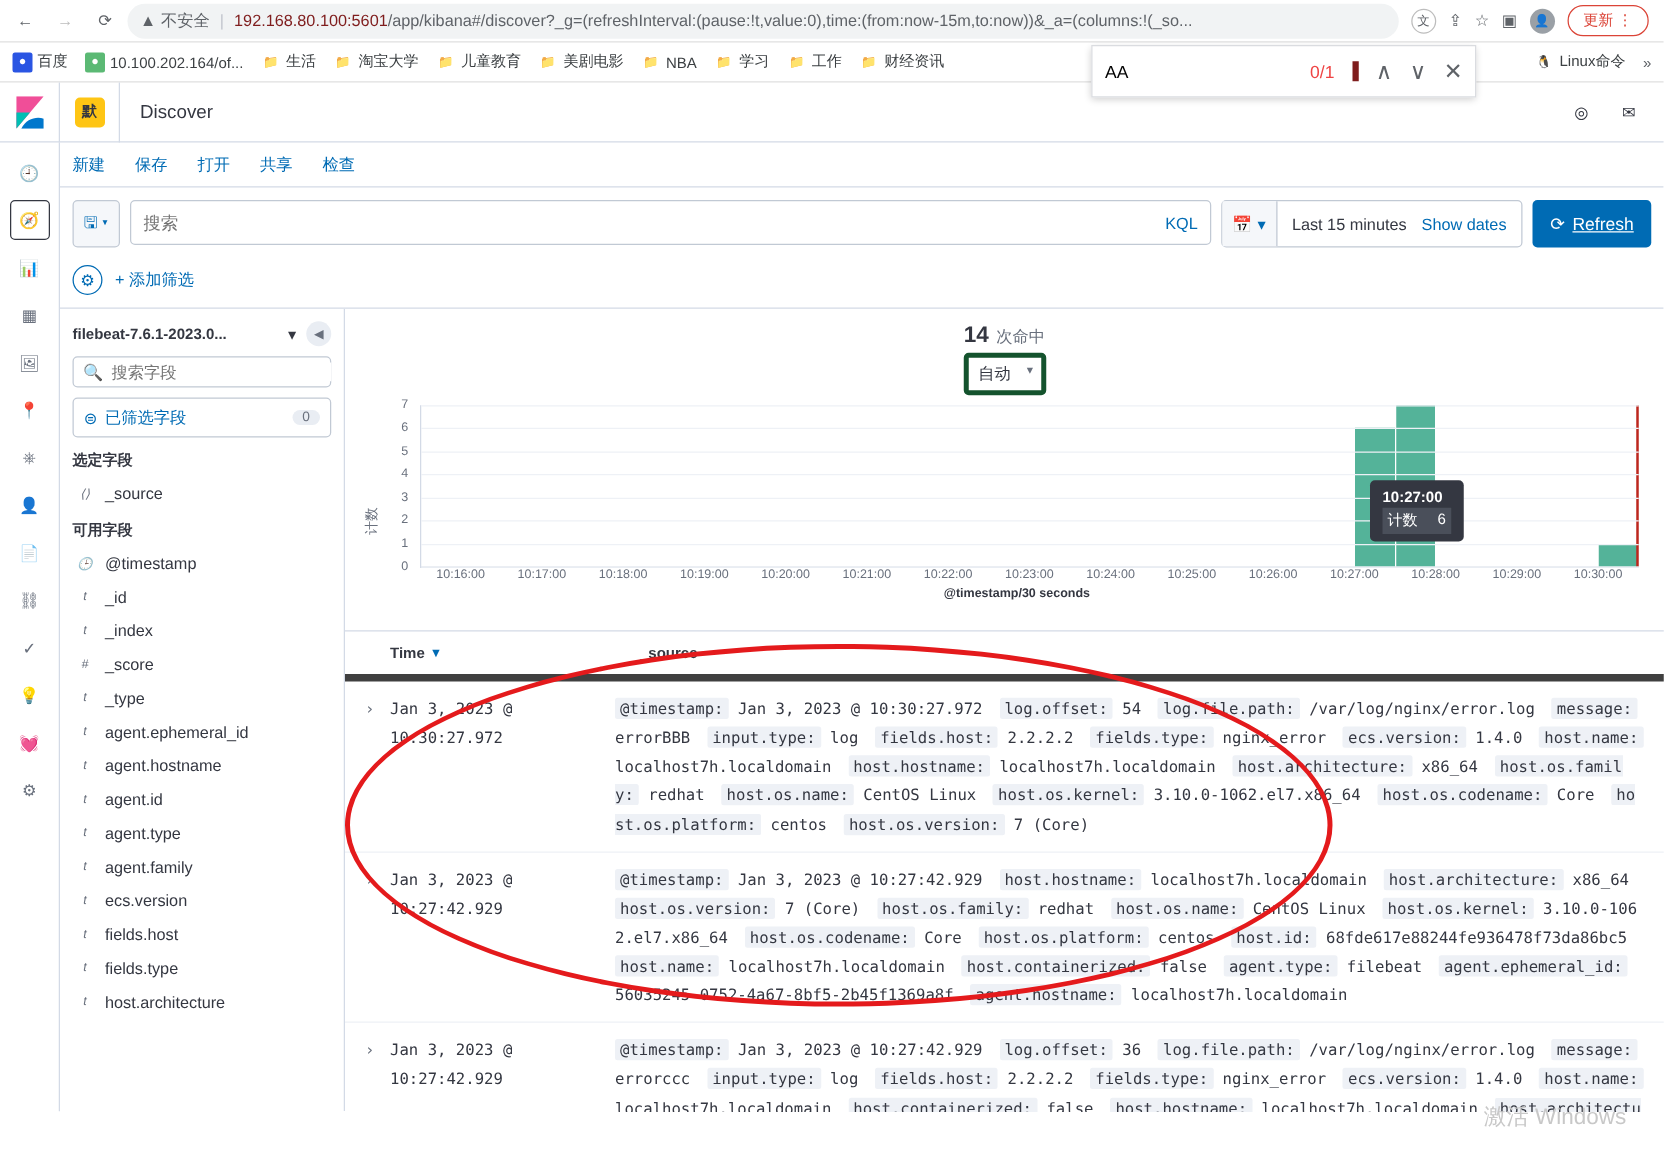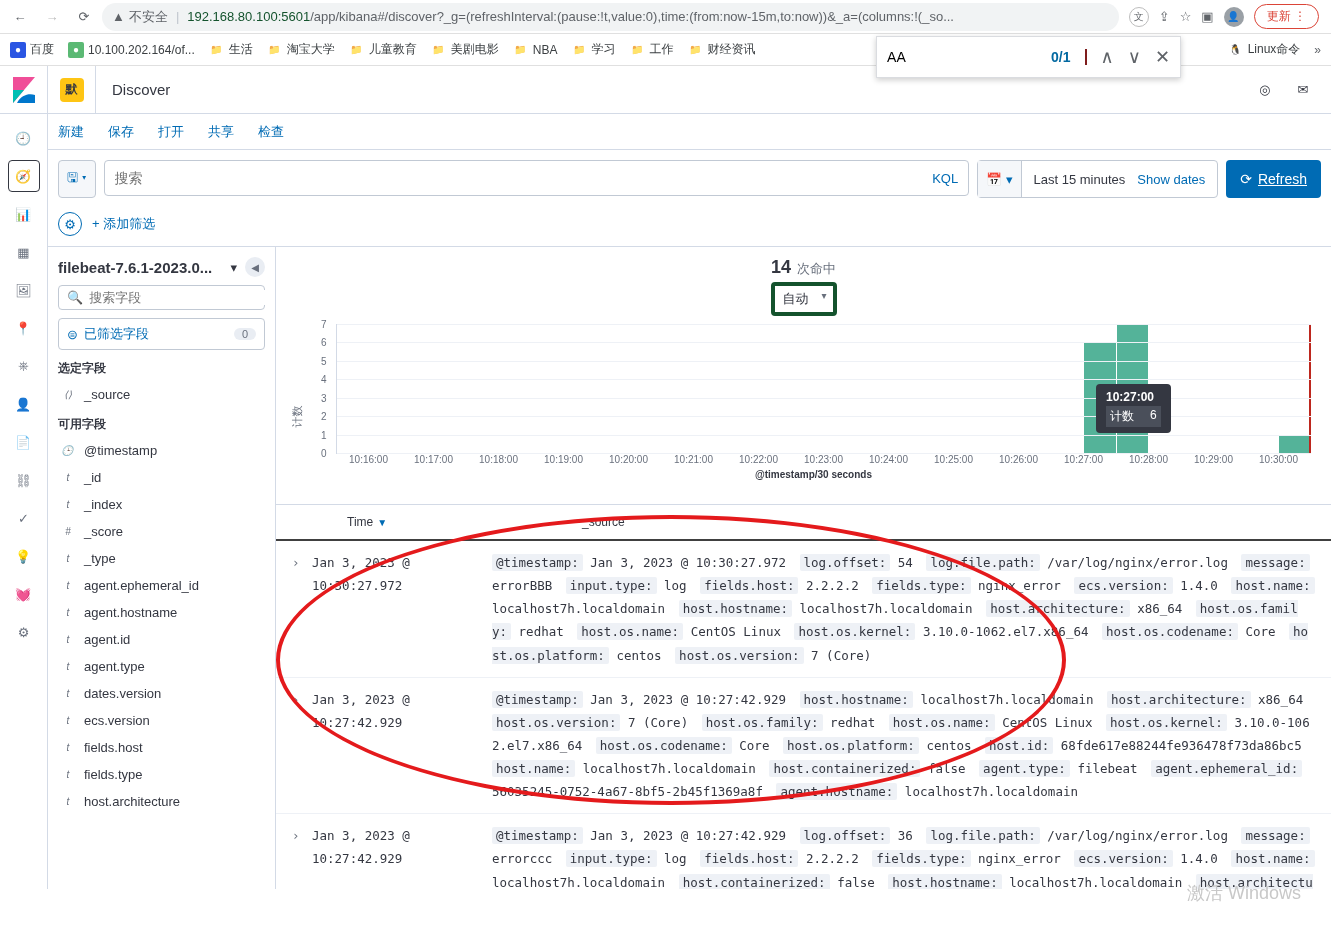--- a/index.html
+++ b/index.html
@@ -5,34 +5,34 @@
 * { box-sizing: border-box; margin: 0; padding: 0; }
 body { font-family: -apple-system, BlinkMacSystemFont, "Segoe UI", Helvetica, Arial, sans-serif; font-size: 13px; color: #343741; background: #fff; width: 1331px; height: 925px; overflow: hidden; position: relative; }
 
 
 .browser-top { display: flex; align-items: center; height: 34px; padding: 0 6px; border-bottom: 1px solid #e0e0e0; gap: 4px; }
 .nav-btn { width: 28px; height: 28px; display: flex; align-items: center; justify-content: center; color: #5f6368; cursor: pointer; border-radius: 14px; }
 .nav-btn.disabled { color: #bdbdbd; }
 .url-bar { flex: 1; display: flex; align-items: center; background: #f1f3f4; border-radius: 14px; height: 28px; padding: 0 10px; gap: 8px; font-size: 13px; color: #5f6368; }
 .url-bar .warn { display: flex; align-items: center; gap: 4px; }
 .url-bar .url { flex: 1; white-space: nowrap; overflow: hidden; text-overflow: ellipsis; color: #202124; }
-.url-bar .url .host { color: #14532d; }
+.url-bar .url .host { color: #7f1d1d; }
 .url-bar .url .path { color: #5f6368; }
 .url-icons { display: flex; align-items: center; gap: 10px; padding: 0 6px; color: #5f6368; }
 .update-btn { border: 1px solid #db4437; color: #db4437; padding: 3px 12px; border-radius: 14px; font-size: 12px; cursor: pointer; }
 
 .bookmarks { display: flex; align-items: center; height: 32px; padding: 0 10px; gap: 14px; border-bottom: 1px solid #e0e0e0; font-size: 12px; color: #3c4043; }
 .bm { display: flex; align-items: center; gap: 4px; cursor: pointer; white-space: nowrap; }
 .bm .fav { width: 16px; height: 16px; border-radius: 2px; display: inline-flex; align-items: center; justify-content: center; font-size: 10px; }
 .folder { color: #f6b445; }
 .bm-spacer { flex: 1; }
 
 .find-bar { position: absolute; top: 36px; right: 150px; background: #fff; border: 1px solid #dadce0; box-shadow: 0 2px 6px rgba(0,0,0,0.2); display: flex; align-items: center; height: 42px; padding: 0 10px; gap: 14px; font-size: 14px; z-index: 100; }
 .find-bar input { border: none; outline: none; width: 150px; font-size: 14px; }
-.find-bar .count { color: #0369a1; border-right: 2px solid #7f1d1d; padding-right: 14px; font-weight: bold; }
+.find-bar .count { color: #ef4444; border-right: 5px solid #7f1d1d; padding-right: 14px; }
 .find-bar .fb-btn { color: #5f6368; cursor: pointer; font-size: 18px; }
 
 
 .kbn-header { display: flex; align-items: center; height: 48px; border-bottom: 1px solid #d3dae6; }
 .kbn-logo { width: 48px; height: 48px; display: flex; align-items: center; justify-content: center; border-right: 1px solid #d3dae6; }
 .kbn-space { width: 48px; height: 48px; display: flex; align-items: center; justify-content: center; border-right: 1px solid #d3dae6; }
 .kbn-space .badge { width: 24px; height: 24px; background: #fec514; border-radius: 4px; display: flex; align-items: center; justify-content: center; font-size: 12px; font-weight: 600; }
 .kbn-breadcrumb { padding: 0 16px; font-size: 15px; color: #343741; flex: 1; }
 .kbn-header-icons { display: flex; gap: 6px; padding: 0 12px; }
 .kbn-header-icons .hicon { width: 32px; height: 32px; display: flex; align-items: center; justify-content: center; color: #343741; cursor: pointer; }
@@ -62,21 +62,21 @@
 .refresh-btn { background: #006bb4; color: #fff; border-radius: 4px; display: flex; align-items: center; gap: 6px; padding: 0 14px; height: 38px; cursor: pointer; font-size: 14px; }
 .refresh-btn span { text-decoration: underline; }
 
 .filter-row { display: flex; align-items: center; padding: 4px 10px 10px; gap: 10px; color: #006bb4; font-size: 13px; border-bottom: 1px solid #d3dae6; }
 .filter-row .ficon { width: 24px; height: 24px; border: 1px solid #006bb4; border-radius: 12px; display: flex; align-items: center; justify-content: center; }
 
 
 .content-cols { display: flex; flex: 1; overflow: hidden; }
 .sidebar { width: 228px; border-right: 1px solid #d3dae6; padding: 10px; overflow-y: auto; font-size: 13px; }
 .idx-row { display: flex; align-items: center; gap: 8px; margin-bottom: 8px; }
-.idx-row .idx { flex: 1; font-weight: 700; font-size: 15px; white-space: nowrap; overflow: hidden; text-overflow: ellipsis; }
+.idx-row .idx { flex: 1; font-weight: 700; font-size: 12px; white-space: nowrap; overflow: hidden; text-overflow: ellipsis; }
 .idx-row .chev { cursor: pointer; }
 .idx-row .collapse { width: 20px; height: 20px; border-radius: 10px; background: #e9edf3; display: flex; align-items: center; justify-content: center; font-size: 10px; color: #69707d; }
 .field-search { border: 1px solid #c1c9d4; border-radius: 4px; display: flex; align-items: center; padding: 4px 8px; gap: 6px; margin-bottom: 8px; }
 .field-search input { border: none; outline: none; flex: 1; font-size: 13px; }
 .filter-fields { border: 1px solid #c1c9d4; border-radius: 4px; display: flex; align-items: center; padding: 6px 8px; gap: 6px; margin-bottom: 10px; color: #006bb4; }
 .filter-fields .count { background: #e9edf3; border-radius: 10px; padding: 0 8px; color: #69707d; font-size: 11px; }
 .side-label { font-size: 12px; font-weight: 700; color: #343741; margin: 8px 0 4px; }
 .field-item { display: flex; align-items: center; gap: 8px; padding: 6px 2px; cursor: pointer; color: #343741; }
 .field-item .ftype { width: 16px; font-size: 10px; color: #69707d; font-style: italic; text-align: center; }
 
@@ -99,21 +99,21 @@
 .chart-bars .bar { position: absolute; bottom: 0; left: 2%; right: 2%; background: #54b399; }
 .chart-bars .endline { position: absolute; top: 0; bottom: 0; right: 0; width: 2px; background: #bd271e; }
 .chart-xticks { display: flex; margin-left: 20px; }
 .chart-xticks .xt { flex: 1; text-align: center; font-size: 10px; color: #69707d; }
 .chart-xlabel { text-align: center; font-size: 10px; color: #343741; font-weight: 600; margin-top: 4px; }
 .chart-tooltip { position: absolute; top: 60px; left: 780px; background: #343741; color: #fff; border-radius: 4px; padding: 6px 10px; font-size: 12px; pointer-events: none; }
 .chart-tooltip .tt-row { display: flex; gap: 16px; justify-content: space-between; background: #4a4f5a; padding: 2px 4px; margin-top: 2px; }
 
 
 .doc-table { border-top: 1px solid #d3dae6; }
-.doc-head { display: flex; padding: 10px 16px; font-size: 12px; font-weight: 400; border-bottom: 2px solid #404040; gap: 35px; }
+.doc-head { display: flex; padding: 10px 16px; font-size: 12px; font-weight: 700; border-bottom: 6px solid #404040; }
 .doc-head .th-time { width: 200px; display: flex; align-items: center; gap: 4px; }
 .doc-head .th-time .sort { color: #006bb4; font-size: 10px; }
 .doc-row { display: flex; padding: 10px 16px; border-bottom: 1px solid #eef1f6; font-family: "Menlo", "Consolas", monospace; font-size: 12.5px; line-height: 1.85; }
 .doc-row .exp { width: 20px; color: #69707d; cursor: pointer; }
 .doc-row .tcell { width: 180px; color: #343741; }
 .doc-row .scell { flex: 1; word-break: break-all; }
 .kv { display: inline; white-space: normal; }
 .kv .k { background: #eef1f6; padding: 1px 4px; border-radius: 2px; color: #343741; }
 .kv .v { margin-right: 6px; }
 
@@ -327,21 +327,21 @@
             <div class="field-item">
               <span class="ftype">t</span>
               <span>agent.id</span>
             </div>
             <div class="field-item">
               <span class="ftype">t</span>
               <span>agent.type</span>
             </div>
             <div class="field-item">
               <span class="ftype">t</span>
-              <span>dates.version</span>
+              <span>agent.family</span>
             </div>
             <div class="field-item">
               <span class="ftype">t</span>
               <span>ecs.version</span>
             </div>
             <div class="field-item">
               <span class="ftype">t</span>
               <span>fields.host</span>
             </div>
             <div class="field-item">

